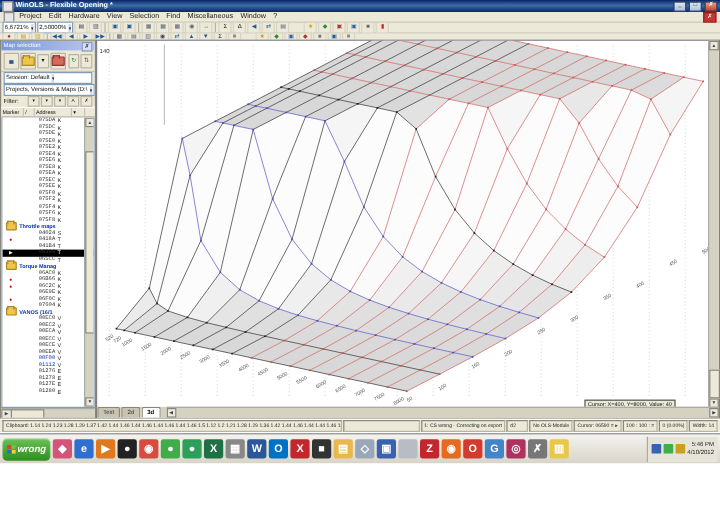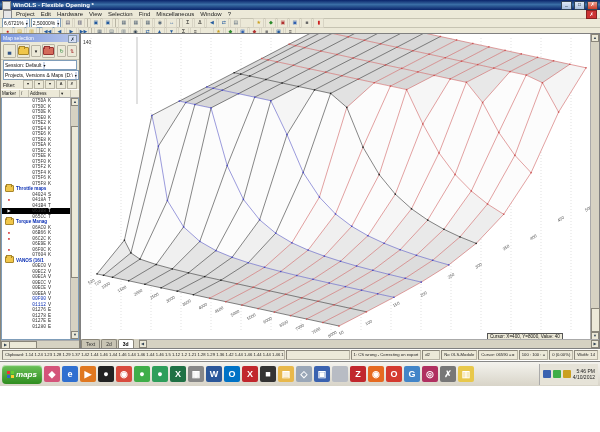--- a/index.html
+++ b/index.html
@@ -888,21 +888,21 @@
     </div>
 
   <div class="abs" id="taskbar">
     <div id="startbtn">
       <span class="winflag">
         <i style="background:#e33;"></i>
           <i style="background:#6c3;"></i>
           <i style="background:#36c;"></i>
           <i style="background:#fc3;"></i>
       </span>
-      <span>maps</span>
+      <span>wrong</span>
     </div>
     <div id="qicons" style="display:flex;gap:2px;align-items:center;">
         <span class="qicon" style="background: rgb(212, 84, 122);">◆</span>
         <span class="qicon" style="background: rgb(47, 111, 208);">e</span>
         <span class="qicon" style="background: rgb(224, 120, 32);">▶</span>
         <span class="qicon" style="background: rgb(34, 34, 34);">●</span>
         <span class="qicon" style="background: rgb(216, 75, 62);">◉</span>
         <span class="qicon" style="background: rgb(63, 174, 73);">●</span>
         <span class="qicon" style="background: rgb(46, 158, 91);">●</span>
         <span class="qicon" style="background: rgb(31, 113, 69);">X</span>

